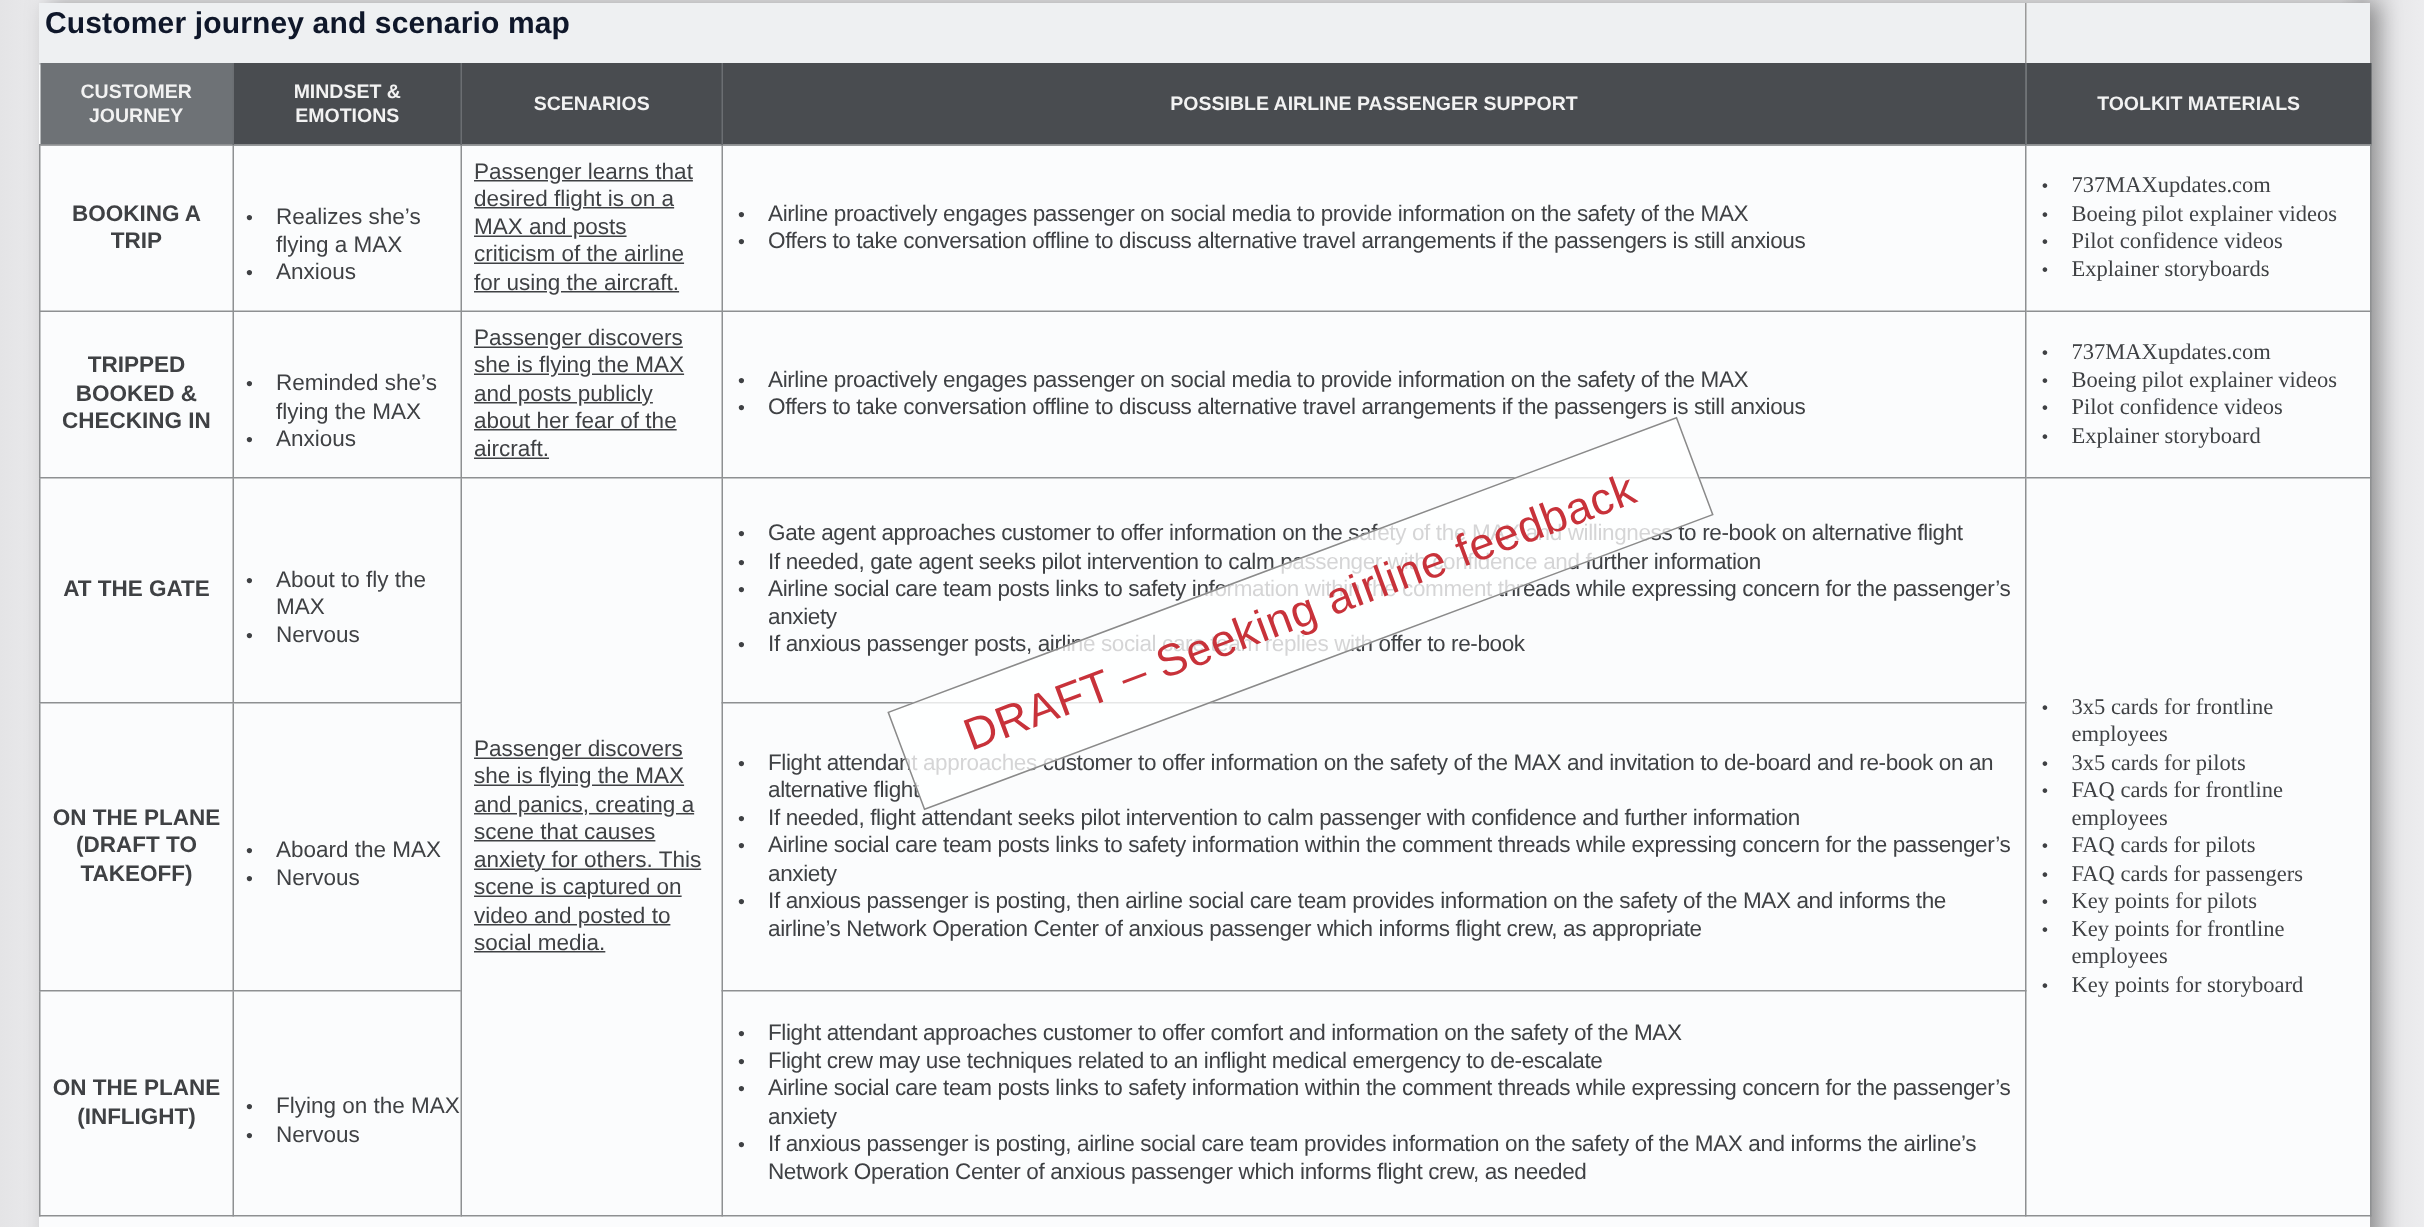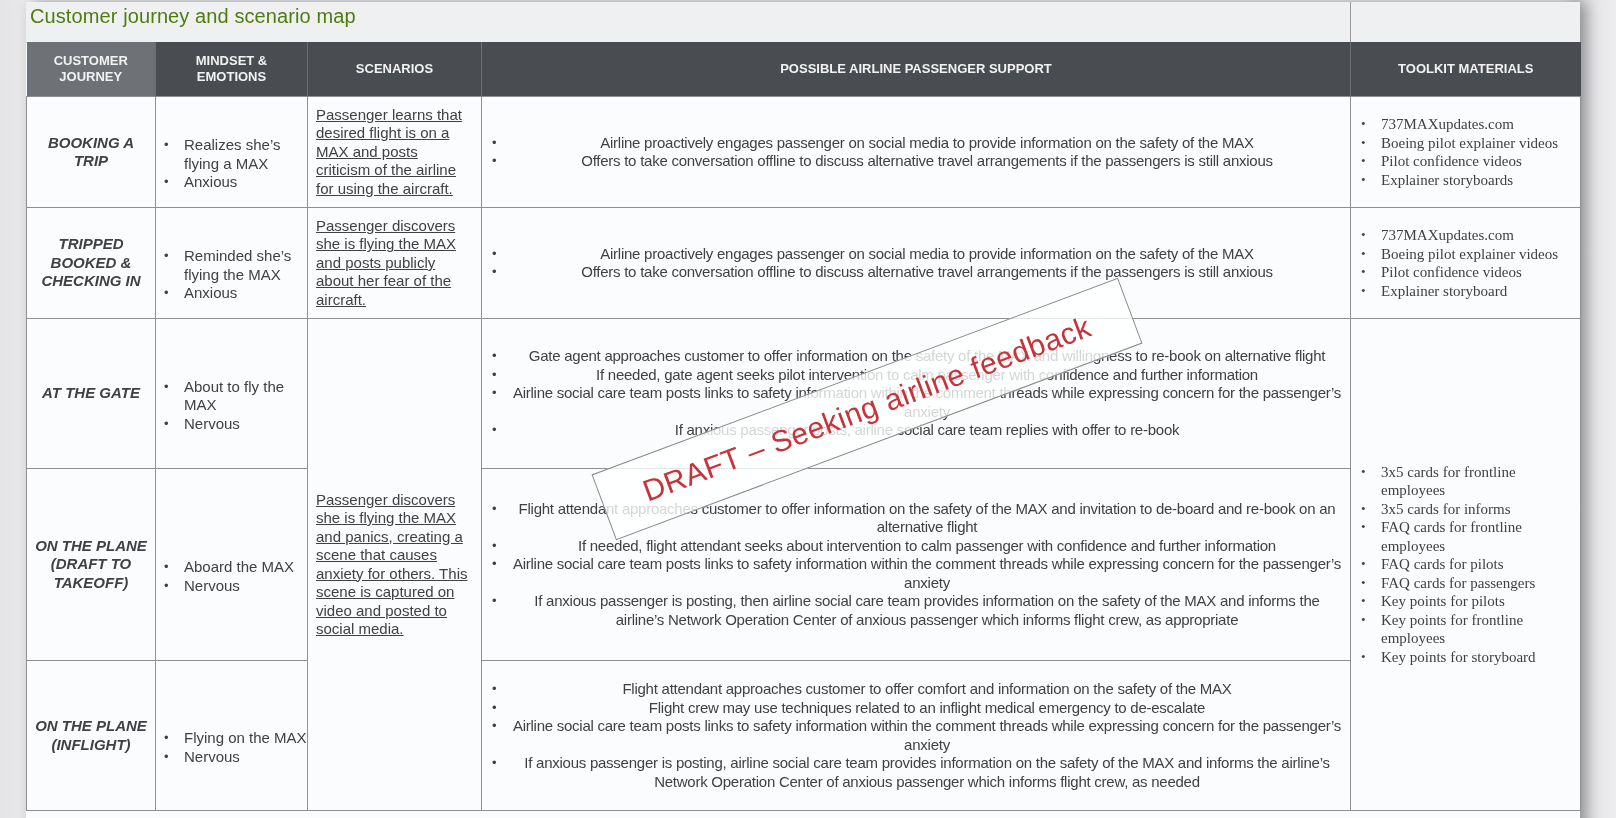--- a/index.html
+++ b/index.html
@@ -16,49 +16,48 @@
   }
   .title-bar {
     position: absolute; left: 0; top: 0; width: 1554px; height: 40px;
     background: #eef0f2; border-bottom: 1px solid #c9cbcd;
   }
   .title-bar .divider {
     position: absolute; left: 1324px; top: 0; width: 1px; height: 40px; background: #9a9a9a;
   }
   .title {
     position: absolute; left: 4px; top: 3px;
-    font-size: 20px; font-weight: normal; color: #4d7c0f; letter-spacing: 0.1px;
+    font-size: 20px; font-weight: bold; color: #0f172a; letter-spacing: 0.1px;
   }
   table.map {
     position: absolute; left: 0; top: 40px;
     border-collapse: collapse; table-layout: fixed; width: 1554px; border-radius: 16px;
   }
   table.map th {
     background: #494c50; color: #f2f2f2; font-size: 13px; font-weight: bold;
     height: 54px; padding: 0 6px; text-align: center; line-height: 16px;
     border-left: 1px solid #6b6e72;
   }
   table.map th.first { background: #6e7276; border-left: none; }
   table.map td {
     border: 1px solid #8e9092; vertical-align: middle; padding: 0;
     font-size: 15px; color: #3f4144; line-height: 18.5px;
   }
   td.journey {
     text-align: center; font-weight: bold; color: #2b3a86; font-size: 15px; line-height: 18.5px;
     padding: 0 6px !important;
-    font-style: italic;
   }
   td.scenario { padding: 0 8px !important; text-decoration: underline; }
   td.support { padding: 0 8px 0 10px !important; font-family: "Liberation Sans Narrow", "Liberation Sans", sans-serif; font-size: 14.5px; letter-spacing: -0.25px; }
   td.toolkit { padding: 0 6px 0 10px !important; font-family: Liberation Serif, serif; }
   ul { margin: 0; padding: 0; list-style: none; }
   li { position: relative; padding-left: 20px; }
   li::before { content: "•"; position: absolute; left: 0; top: 0; font-size: 13px; }
   td.mindset ul { padding-left: 8px; margin-top: 24px; }
-  td.support li { padding-left: 20px; text-align: center; }
+  td.support li { padding-left: 20px; }
   .stamp {
     position: absolute; left: 560px; top: 372px; width: 560px; height: 68px;
     transform: rotate(-20.5deg); transform-origin: center;
     border: 1.5px solid #8a8a8a; background: rgba(255,255,255,0.78);
     display: flex; align-items: center; justify-content: center;
     color: #c8323a; font-size: 30px; letter-spacing: 0.5px;
   }
 </style>
 </head>
 <body>
@@ -148,42 +147,42 @@
             <ul>
               <li>Gate agent approaches customer to offer information on the safety of the MAX and willingness to re-book on alternative flight</li>
               <li>If needed, gate agent seeks pilot intervention to calm passenger with confidence and further information</li>
               <li>Airline social care team posts links to safety information within the comment threads while expressing concern for the passenger’s anxiety</li>
               <li>If anxious passenger posts, airline social care team replies with offer to re-book</li>
             </ul>
           </td>
           <td class="toolkit" rowspan="3">
             <ul>
               <li>3x5 cards for frontline employees</li>
-              <li>3x5 cards for informs</li>
+              <li>3x5 cards for pilots</li>
               <li>FAQ cards for frontline employees</li>
               <li>FAQ cards for pilots</li>
               <li>FAQ cards for passengers</li>
               <li>Key points for pilots</li>
               <li>Key points for frontline employees</li>
               <li>Key points for storyboard</li>
             </ul>
           </td>
         </tr>
         <tr style="height: 192px;">
           <td class="journey">ON THE PLANE (DRAFT TO TAKEOFF)</td>
           <td class="mindset">
             <ul>
               <li>Aboard the MAX</li>
               <li>Nervous</li>
             </ul>
           </td>
           <td class="support">
             <ul>
               <li>Flight attendant approaches customer to offer information on the safety of the MAX and invitation to de-board and re-book on an alternative flight</li>
-              <li>If needed, flight attendant seeks about intervention to calm passenger with confidence and further information</li>
+              <li>If needed, flight attendant seeks pilot intervention to calm passenger with confidence and further information</li>
               <li>Airline social care team posts links to safety information within the comment threads while expressing concern for the passenger’s anxiety</li>
               <li>If anxious passenger is posting, then airline social care team provides information on the safety of the MAX and informs the airline’s Network Operation Center of anxious passenger which informs flight crew, as appropriate</li>
             </ul>
           </td>
         </tr>
         <tr style="height: 150px;">
           <td class="journey">ON THE PLANE (INFLIGHT)</td>
           <td class="mindset">
             <ul>
               <li>Flying on the MAX</li>

